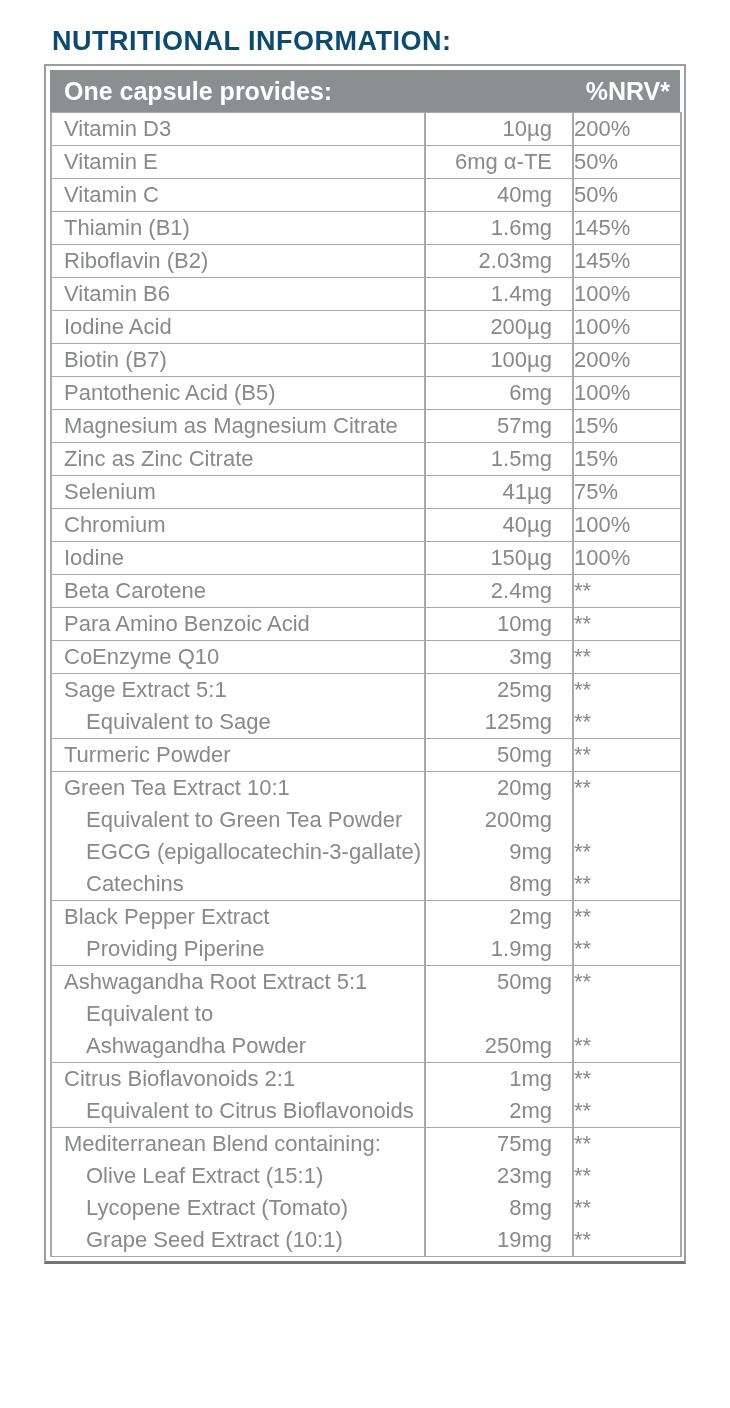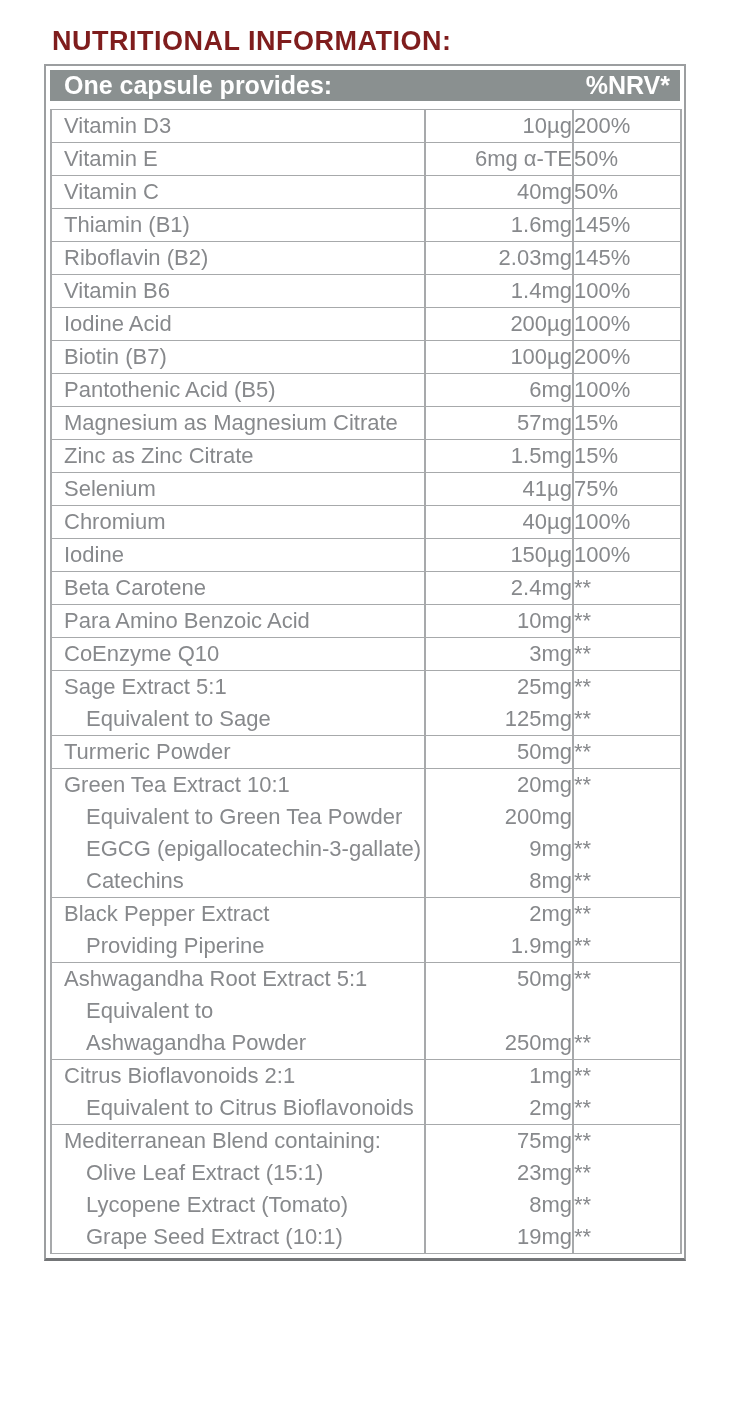--- a/index.html
+++ b/index.html
@@ -11,41 +11,41 @@
     font-family: "Liberation Sans", sans-serif;
     position: relative;
   }
   .page-title {
     position: absolute;
     left: 52px;
     top: 26px;
     font-size: 27px;
     font-weight: bold;
     letter-spacing: 0.5px;
-    color: #7f1d1d;
+    color: #0c4a6e;
   }
   .table-wrap {
     position: absolute;
     left: 44px;
     top: 64px;
     width: 642px;
     box-sizing: border-box;
     border: 2px solid #9C9EA0;
     border-bottom: 3px solid #737577;
     padding: 4px;
     background: #ffffff;
   }
   .header-bar {
     background: #8A9090;
-    height: 31px;
+    height: 42px;
     display: flex;
     justify-content: space-between;
     align-items: center;
     padding: 0 10px 0 14px;
-    margin-bottom: 8px;
+    margin-bottom: 0;
   }
   .header-bar .hleft,
   .header-bar .hright {
     color: #ffffff;
     font-weight: bold;
     font-size: 25px;
     white-space: nowrap;
   }
   table.nutrition {
     border-collapse: collapse;
@@ -63,21 +63,21 @@
   }
   .line {
     height: 32px;
     line-height: 32px;
     font-size: 22px;
     color: #87898C;
     white-space: nowrap;
   }
   td.col-name .line { padding-left: 12px; }
   td.col-name .line.indent { padding-left: 34px; }
-  td.col-amount .line { text-align: right; }
+  td.col-amount .line { text-align: right; padding-right: 20px; }
   td.col-nrv .line { padding-right: 18px; }
 </style>
 </head>
 <body>
 
 <div class="page-title">NUTRITIONAL INFORMATION:</div>
 
 <div class="table-wrap">
   <div class="header-bar">
     <span class="hleft">One capsule provides:</span>

